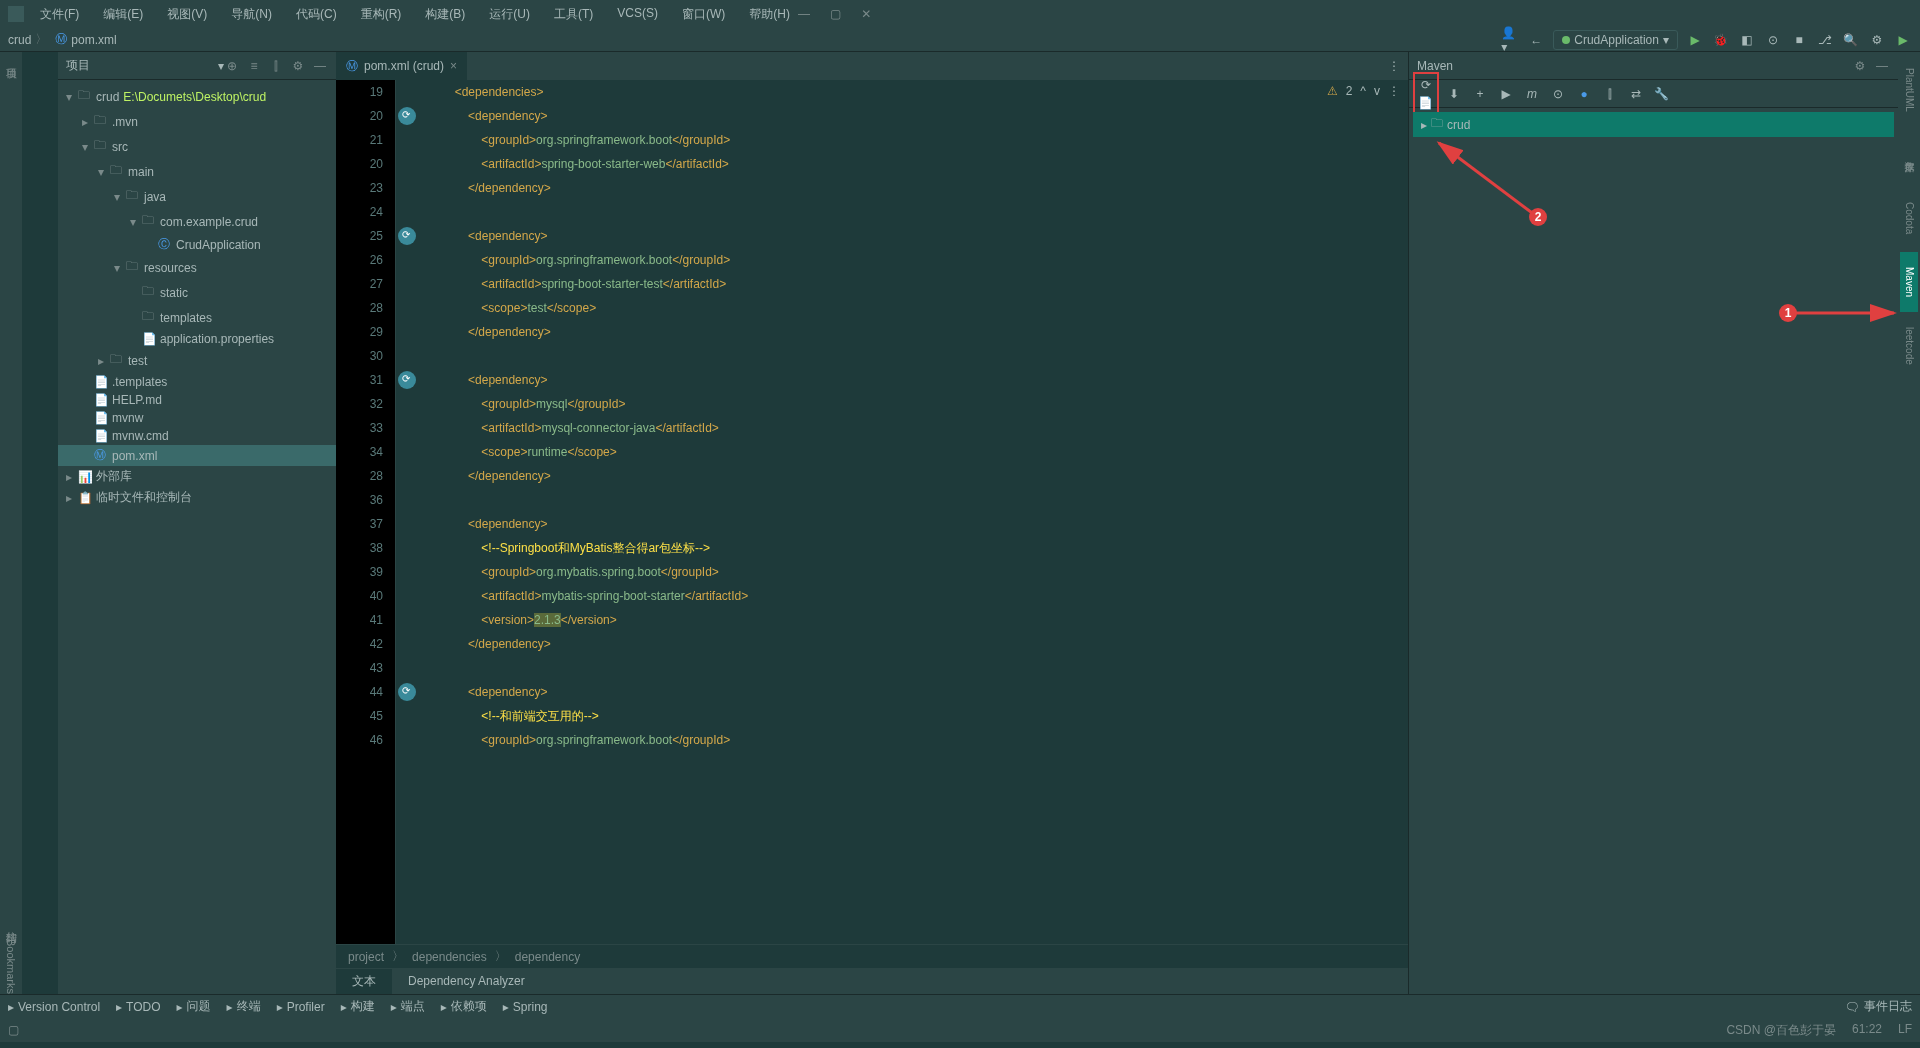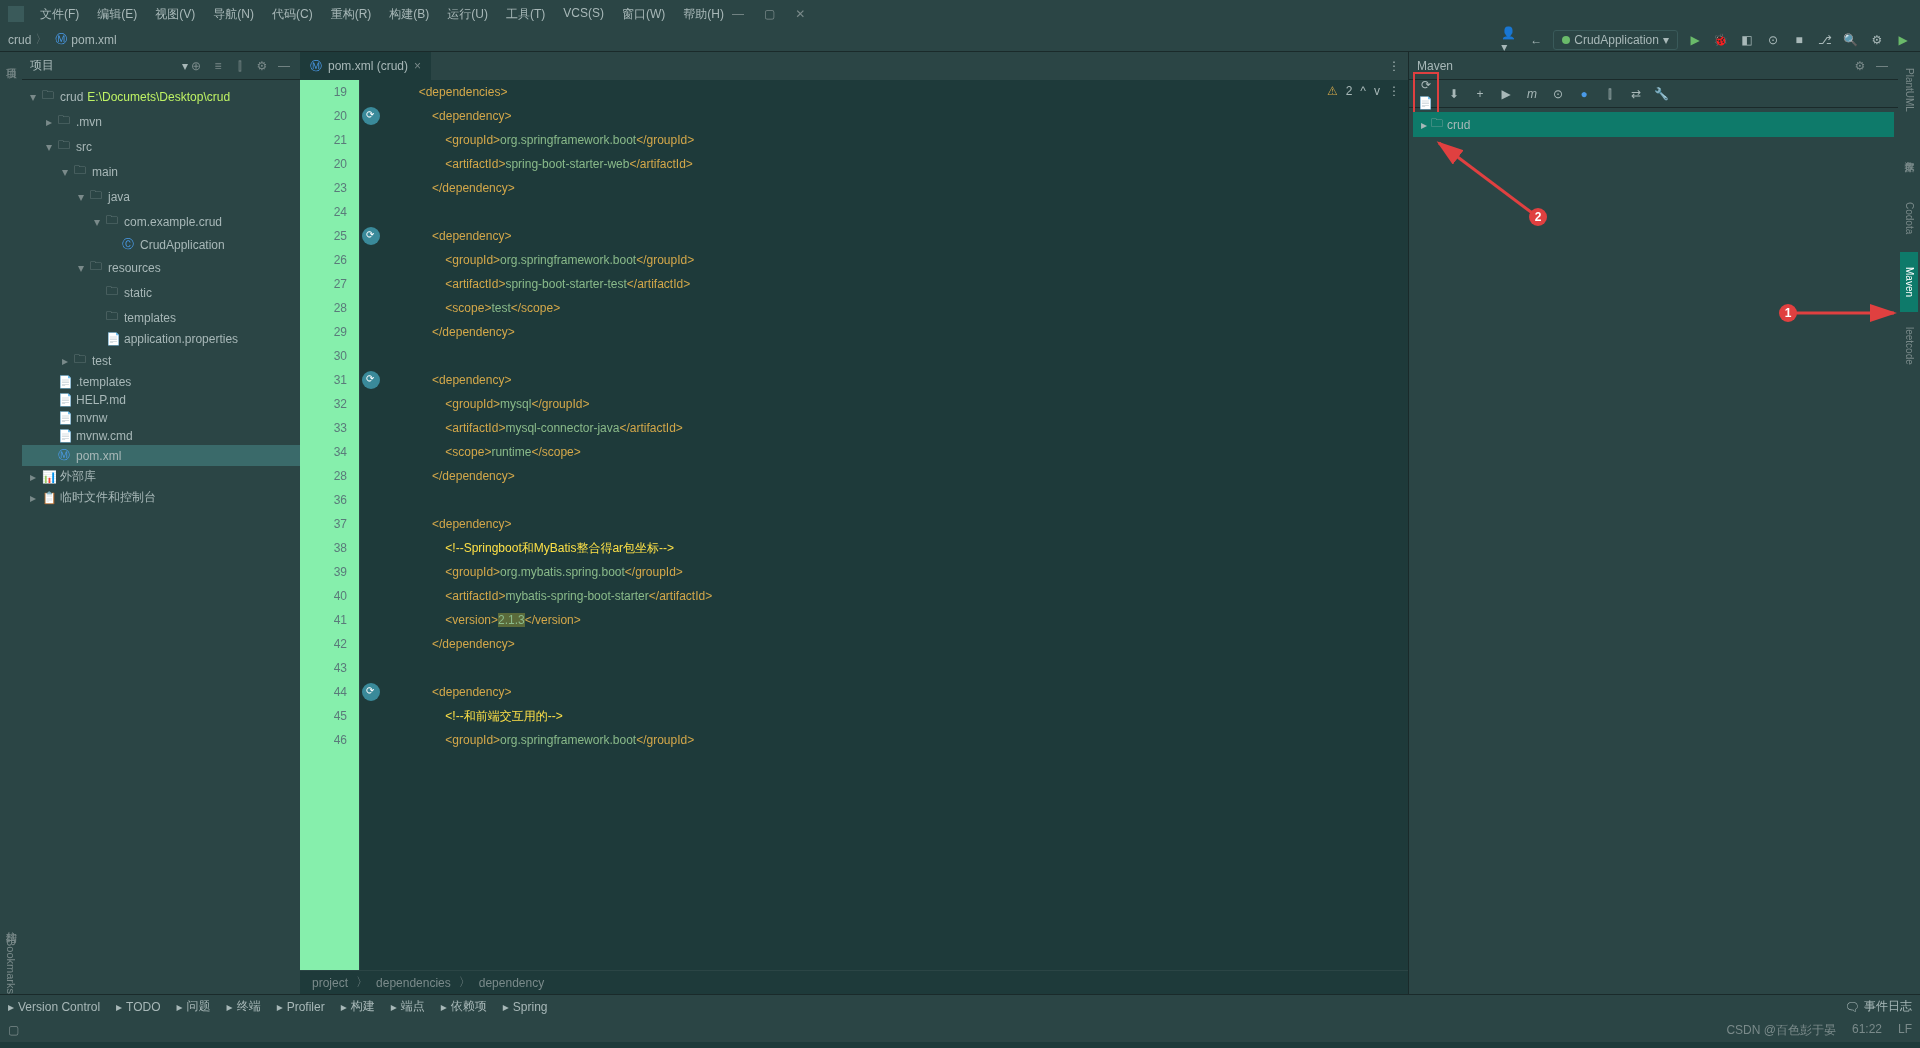--- a/index.html
+++ b/index.html
@@ -1,52 +1,52 @@
 <!DOCTYPE html>
 <html><head>
 <meta charset="utf-8">
 <style>
 *{margin:0;padding:0;box-sizing:border-box;font-family:'Segoe UI',Arial,sans-serif;font-size:12px;}
 body{background:#1e3a3a;color:#a8b8b8;overflow:hidden;width:1920px;height:1048px;position:relative;}
 .titlebar{height:28px;background:#2b4545;display:flex;align-items:center;padding:0 8px;}
 .titlebar .logo{width:16px;height:16px;background:#3a5a5a;margin-right:8px;}
-.titlebar .menu{display:flex;gap:2px;}
+.titlebar .menu{display:flex;gap:8px;}
 .titlebar .menu span{padding:4px 8px;cursor:pointer;color:#a8b8b8;}
 .titlebar .title{flex:1;text-align:center;color:#4a9a8a;}
 .titlebar .winbtns{display:flex;gap:20px;color:#7a8a8a;}
 .navbar{height:24px;background:#2b4545;display:flex;align-items:center;padding:0 8px;border-bottom:1px solid #1a2a2a;}
 .navbar .crumb{color:#a8b8b8;}
 .navbar .file-icon{color:#4a9ae8;margin:0 4px;}
 .navbar .right-tools{margin-left:auto;display:flex;align-items:center;gap:8px;}
 .navbar .right-tools .icon{width:18px;height:18px;display:flex;align-items:center;justify-content:center;color:#a8b8b8;cursor:pointer;}
 .navbar .run-config{background:#2b4545;border:1px solid #3a5a5a;padding:2px 8px;border-radius:3px;display:flex;align-items:center;gap:4px;}
 .navbar .run-config .dot{width:8px;height:8px;background:#6aba6a;border-radius:50%;}
 .main{display:flex;height:calc(100% - 106px);}
 .left-gutter{width:22px;background:#2b4545;display:flex;flex-direction:column;align-items:center;padding-top:8px;gap:16px;}
 .left-gutter .vtext{writing-mode:vertical-lr;color:#7a8a8a;font-size:11px;}
-.project-panel{width:278px;background:#2b4545;display:flex;flex-direction:column;}
+.project-panel{width:278px;background:#2b4545;display:flex;flex-direction:column;margin-left:36px;}
 .panel-header{height:28px;display:flex;align-items:center;padding:0 8px;border-bottom:1px solid #1a2a2a;}
 .panel-header .title{flex:1;color:#a8b8b8;}
 .panel-header .icons{display:flex;gap:6px;}
 .panel-header .icons span{width:16px;height:16px;color:#7a8a8a;cursor:pointer;display:flex;align-items:center;justify-content:center;}
 .tree{flex:1;overflow:auto;padding:4px 0;}
 .tree-item{display:flex;align-items:center;padding:2px 0 2px 8px;cursor:pointer;white-space:nowrap;}
 .tree-item.selected{background:#3a6a6a;}
 .tree-item .arrow{width:12px;color:#7a8a8a;}
 .tree-item .icon{width:14px;margin-right:4px;}
 .tree-item .label{color:#a8b8b8;}
 .tree-item .path{color:#bef264;margin-left:4px;}
 .folder-icon{color:#8a9a9a;}
 .java-icon{color:#4a9ae8;}
 .editor-area{flex:1;display:flex;flex-direction:column;background:#1e3a3a;}
 .tabs{height:28px;display:flex;align-items:center;background:#2b4545;}
 .tab{display:flex;align-items:center;padding:0 10px;height:100%;background:#1e3a3a;border-right:1px solid #2b4545;gap:6px;}
 .tab .close{color:#7a8a8a;cursor:pointer;}
 .editor-body{flex:1;display:flex;overflow:hidden;position:relative;}
-.gutter{width:60px;background:#86efac;text-align:right;padding-right:12px;color:#5a7a7a;font-family:'Consolas',monospace;font-size:13px;line-height:24px;border-right:1px solid #2b4545;}
+.gutter{width:60px;background:#000000;text-align:right;padding-right:12px;color:#5a7a7a;font-family:'Consolas',monospace;font-size:13px;line-height:24px;border-right:1px solid #2b4545;}
 .gutter-marks{width:24px;position:relative;}
 .gutter-mark{position:absolute;width:18px;height:18px;background:#3a8a9a;border-radius:50%;left:2px;}
 .code{flex:1;font-family:'Consolas',monospace;font-size:13px;line-height:24px;padding-left:8px;white-space:pre;color:#a8b8b8;overflow:auto;}
 .tag{color:#d4a84a;}
 .tagname{color:#d4a84a;}
 .text{color:#8aba8a;}
 .comment{color:#fde047;}
 .hl{background:#5a6a3a;}
 .editor-status{position:absolute;top:4px;right:8px;display:flex;gap:8px;align-items:center;font-size:11px;}
 .editor-status .warn{color:#d4a84a;}
@@ -297,20 +297,24 @@
         </div>
       <div class="code" id="code-area"><div>        <span class="tag">&lt;</span><span class="tagname">dependencies</span><span class="tag">&gt;</span></div><div>            <span class="tag">&lt;</span><span class="tagname">dependency</span><span class="tag">&gt;</span></div><div>                <span class="tag">&lt;</span><span class="tagname">groupId</span><span class="tag">&gt;</span><span class="text">org.springframework.boot</span><span class="tag">&lt;/</span><span class="tagname">groupId</span><span class="tag">&gt;</span></div><div>                <span class="tag">&lt;</span><span class="tagname">artifactId</span><span class="tag">&gt;</span><span class="text">spring-boot-starter-web</span><span class="tag">&lt;/</span><span class="tagname">artifactId</span><span class="tag">&gt;</span></div><div>            <span class="tag">&lt;/</span><span class="tagname">dependency</span><span class="tag">&gt;</span></div><div>&nbsp;</div><div>            <span class="tag">&lt;</span><span class="tagname">dependency</span><span class="tag">&gt;</span></div><div>                <span class="tag">&lt;</span><span class="tagname">groupId</span><span class="tag">&gt;</span><span class="text">org.springframework.boot</span><span class="tag">&lt;/</span><span class="tagname">groupId</span><span class="tag">&gt;</span></div><div>                <span class="tag">&lt;</span><span class="tagname">artifactId</span><span class="tag">&gt;</span><span class="text">spring-boot-starter-test</span><span class="tag">&lt;/</span><span class="tagname">artifactId</span><span class="tag">&gt;</span></div><div>                <span class="tag">&lt;</span><span class="tagname">scope</span><span class="tag">&gt;</span><span class="text">test</span><span class="tag">&lt;/</span><span class="tagname">scope</span><span class="tag">&gt;</span></div><div>            <span class="tag">&lt;/</span><span class="tagname">dependency</span><span class="tag">&gt;</span></div><div>&nbsp;</div><div>            <span class="tag">&lt;</span><span class="tagname">dependency</span><span class="tag">&gt;</span></div><div>                <span class="tag">&lt;</span><span class="tagname">groupId</span><span class="tag">&gt;</span><span class="text">mysql</span><span class="tag">&lt;/</span><span class="tagname">groupId</span><span class="tag">&gt;</span></div><div>                <span class="tag">&lt;</span><span class="tagname">artifactId</span><span class="tag">&gt;</span><span class="text">mysql-connector-java</span><span class="tag">&lt;/</span><span class="tagname">artifactId</span><span class="tag">&gt;</span></div><div>                <span class="tag">&lt;</span><span class="tagname">scope</span><span class="tag">&gt;</span><span class="text">runtime</span><span class="tag">&lt;/</span><span class="tagname">scope</span><span class="tag">&gt;</span></div><div>            <span class="tag">&lt;/</span><span class="tagname">dependency</span><span class="tag">&gt;</span></div><div>&nbsp;</div><div>            <span class="tag">&lt;</span><span class="tagname">dependency</span><span class="tag">&gt;</span></div><div>                <span class="comment">&lt;!--Springboot和MyBatis整合得ar包坐标--&gt;</span></div><div>                <span class="tag">&lt;</span><span class="tagname">groupId</span><span class="tag">&gt;</span><span class="text">org.mybatis.spring.boot</span><span class="tag">&lt;/</span><span class="tagname">groupId</span><span class="tag">&gt;</span></div><div>                <span class="tag">&lt;</span><span class="tagname">artifactId</span><span class="tag">&gt;</span><span class="text">mybatis-spring-boot-starter</span><span class="tag">&lt;/</span><span class="tagname">artifactId</span><span class="tag">&gt;</span></div><div>                <span class="tag">&lt;</span><span class="tagname">version</span><span class="tag">&gt;</span><span class="text hl">2.1.3</span><span class="tag">&lt;/</span><span class="tagname">version</span><span class="tag">&gt;</span></div><div>            <span class="tag">&lt;/</span><span class="tagname">dependency</span><span class="tag">&gt;</span></div><div>&nbsp;</div><div>            <span class="tag">&lt;</span><span class="tagname">dependency</span><span class="tag">&gt;</span></div><div>                <span class="comment">&lt;!--和前端交互用的--&gt;</span></div><div>                <span class="tag">&lt;</span><span class="tagname">groupId</span><span class="tag">&gt;</span><span class="text">org.springframework.boot</span><span class="tag">&lt;/</span><span class="tagname">groupId</span><span class="tag">&gt;</span></div></div>
     </div>
     <div class="breadcrumb-bar" id="editor-breadcrumb">
         <span>project</span>
         <span>〉</span>
         <span>dependencies</span>
         <span>〉</span>
         <span>dependency</span>
       </div>
+    <div class="analyzer-tabs" id="analyzer-tabs">
+        <div class="atab active">文本</div>
+        <div class="atab">Dependency Analyzer</div>
+      </div>
   </div>
 
   <div class="maven-panel">
     <div class="panel-header">
       <span class="title">Maven</span>
       <div class="icons">
         <span>⚙</span>
         <span>—</span>
       </div>
     </div>

